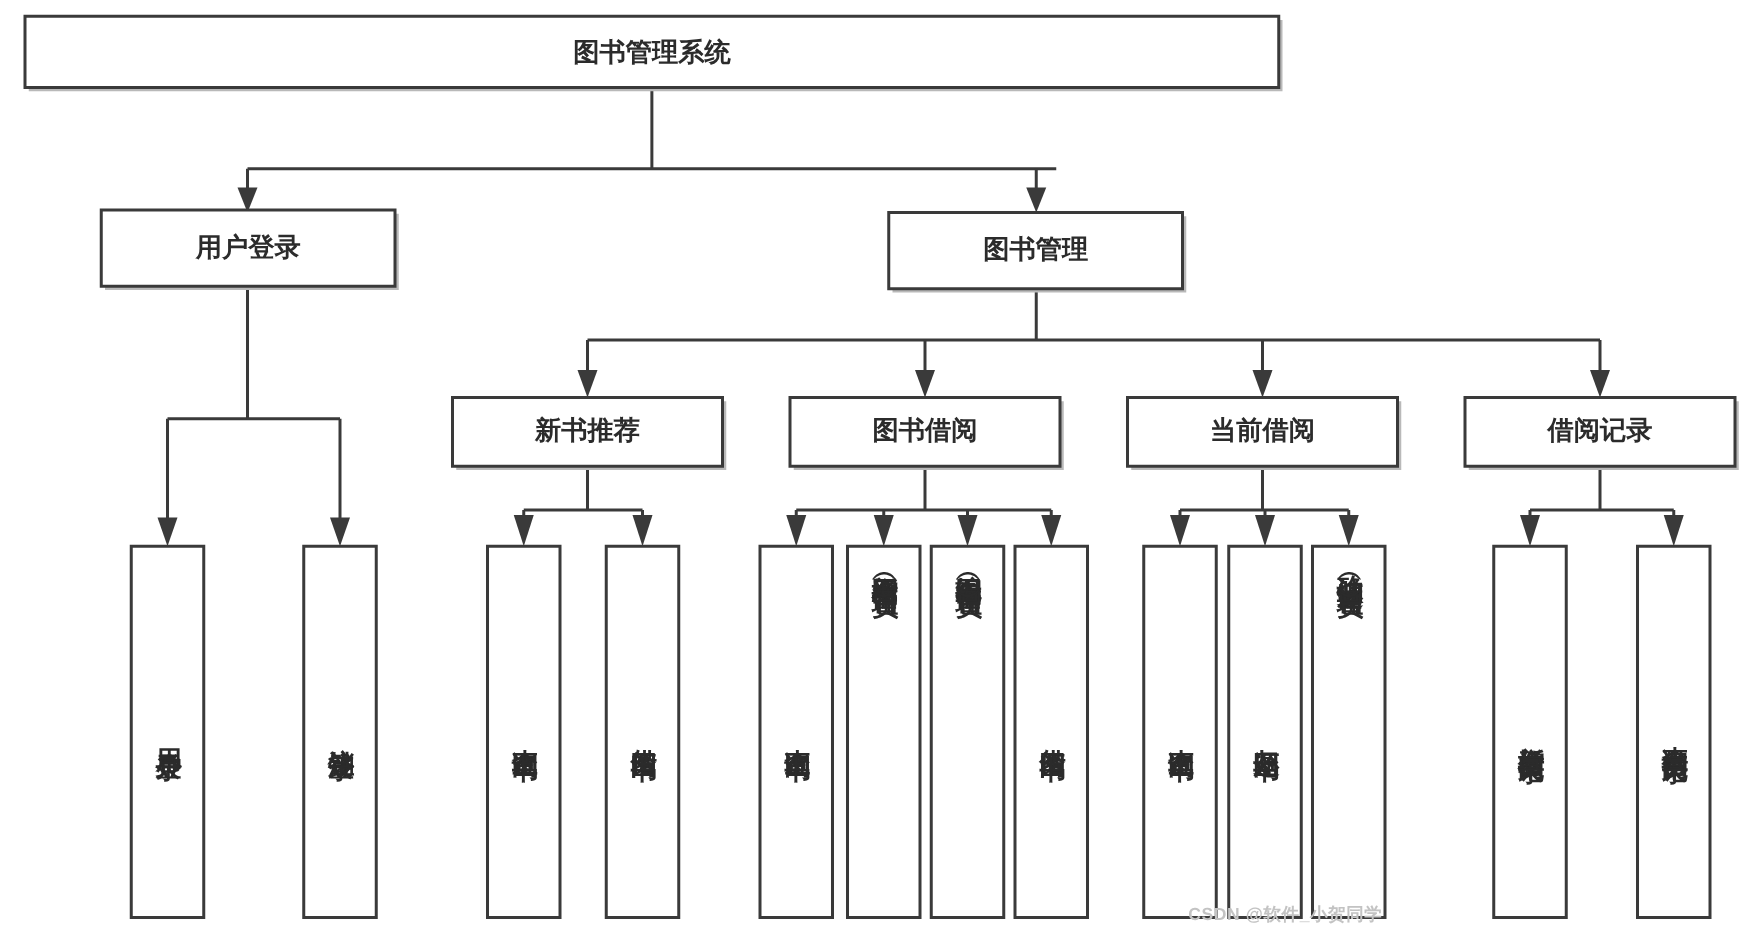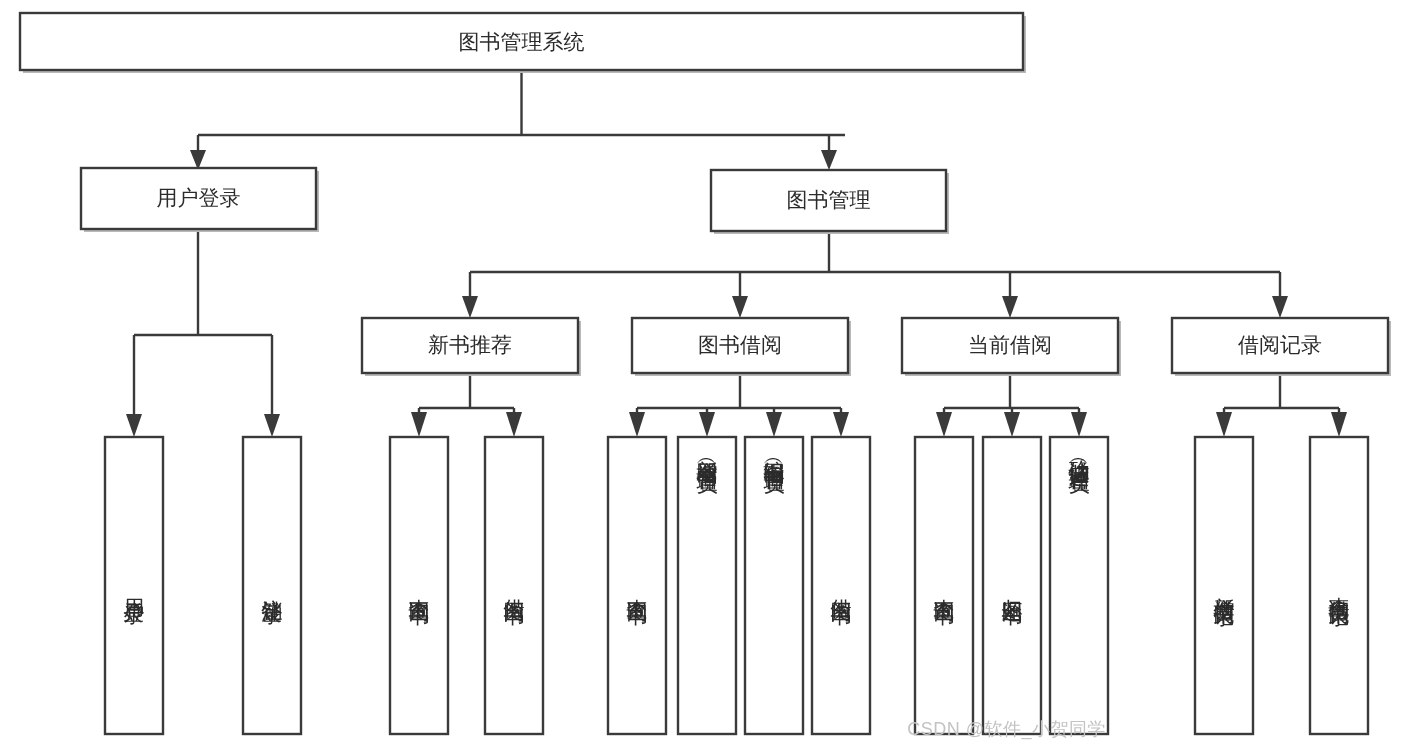--- a/index.html
+++ b/index.html
@@ -13,20 +13,21 @@
     font-family: "Liberation Sans", "DejaVu Sans", sans-serif;
     overflow: hidden;
     position: relative;
   }
   #diagram-root {
     position: absolute;
     left: 0;
     top: 0;
     width: 1118px;
     height: 747px;
+    font-weight: bold;
   }
   svg.flow {
     position: absolute;
     left: 0;
     top: 0;
     width: 1405px;
     height: 747px;
     display: block;
   }
   .node-box {
@@ -72,21 +73,21 @@
     color: #2b2b2b;
     letter-spacing: 2px;
     white-space: nowrap;
     text-align: center;
   }
   .watermark {
     position: absolute;
     right: 12px;
     bottom: 6px;
     font-family: "Liberation Sans", "DejaVu Sans", sans-serif;
-    font-size: 18px;
+    font-size: 14px;
     color: #c3c3c3;
     letter-spacing: 0.5px;
     white-space: nowrap;
     user-select: none;
   }
 </style>
 </head>
 <body>
 
 <div id="diagram-root">

